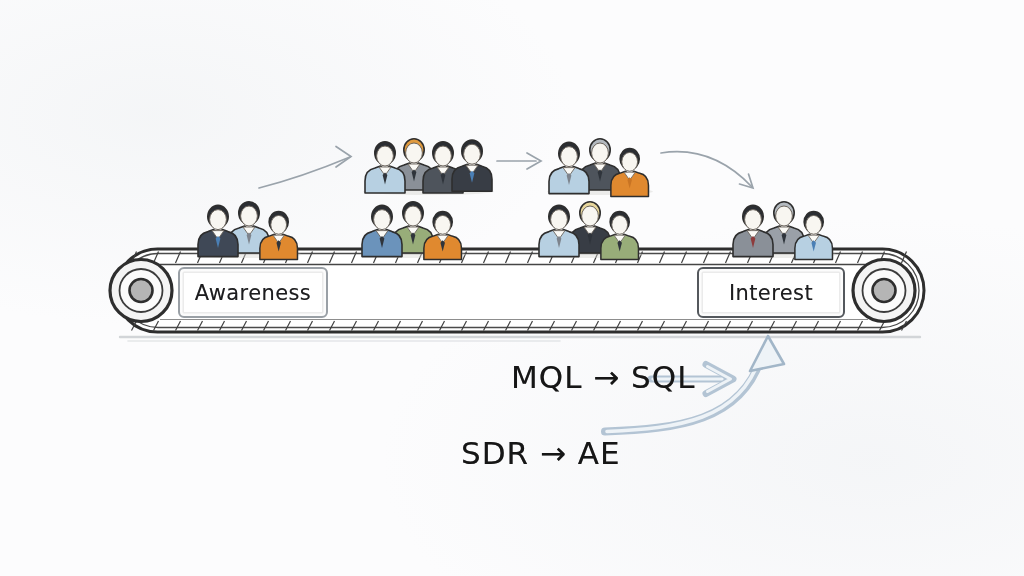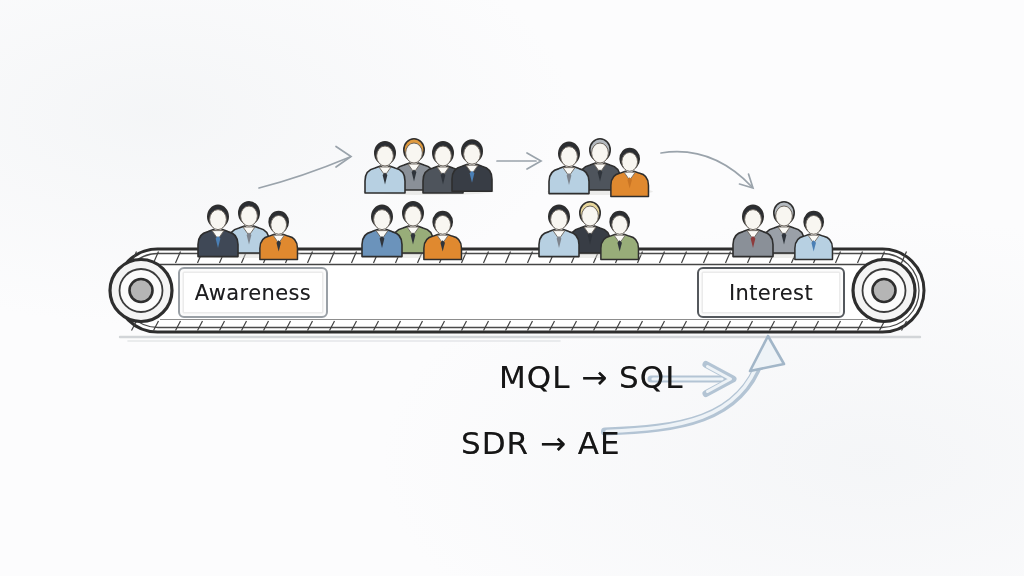--- a/index.html
+++ b/index.html
@@ -323,15 +323,15 @@
 
   <div id="panels">
       <div class="stage-panel" style="left: 178px; top: 267px; width: 150px; height: 51px; background: rgb(255, 255, 255); border: 2.2px solid rgb(154, 160, 166);">
         <span class="stage-label">Awareness</span>
       </div>
       <div class="stage-panel" style="left: 697px; top: 267px; width: 148px; height: 51px; background: rgb(255, 255, 255); border: 2.2px solid rgb(84, 88, 93);">
         <span class="stage-label">Interest</span>
       </div>
     </div>
 
-  <div class="annotation" style="left:499px;top:359px">MQL → SQL</div>
-  <div class="annotation" style="left:461px;top:425px">SDR → AE</div>
+  <div class="annotation" style="left:511px;top:359px">MQL → SQL</div>
+  <div class="annotation" style="left:461px;top:435px">SDR → AE</div>
 </div>
 
 </body></html>

